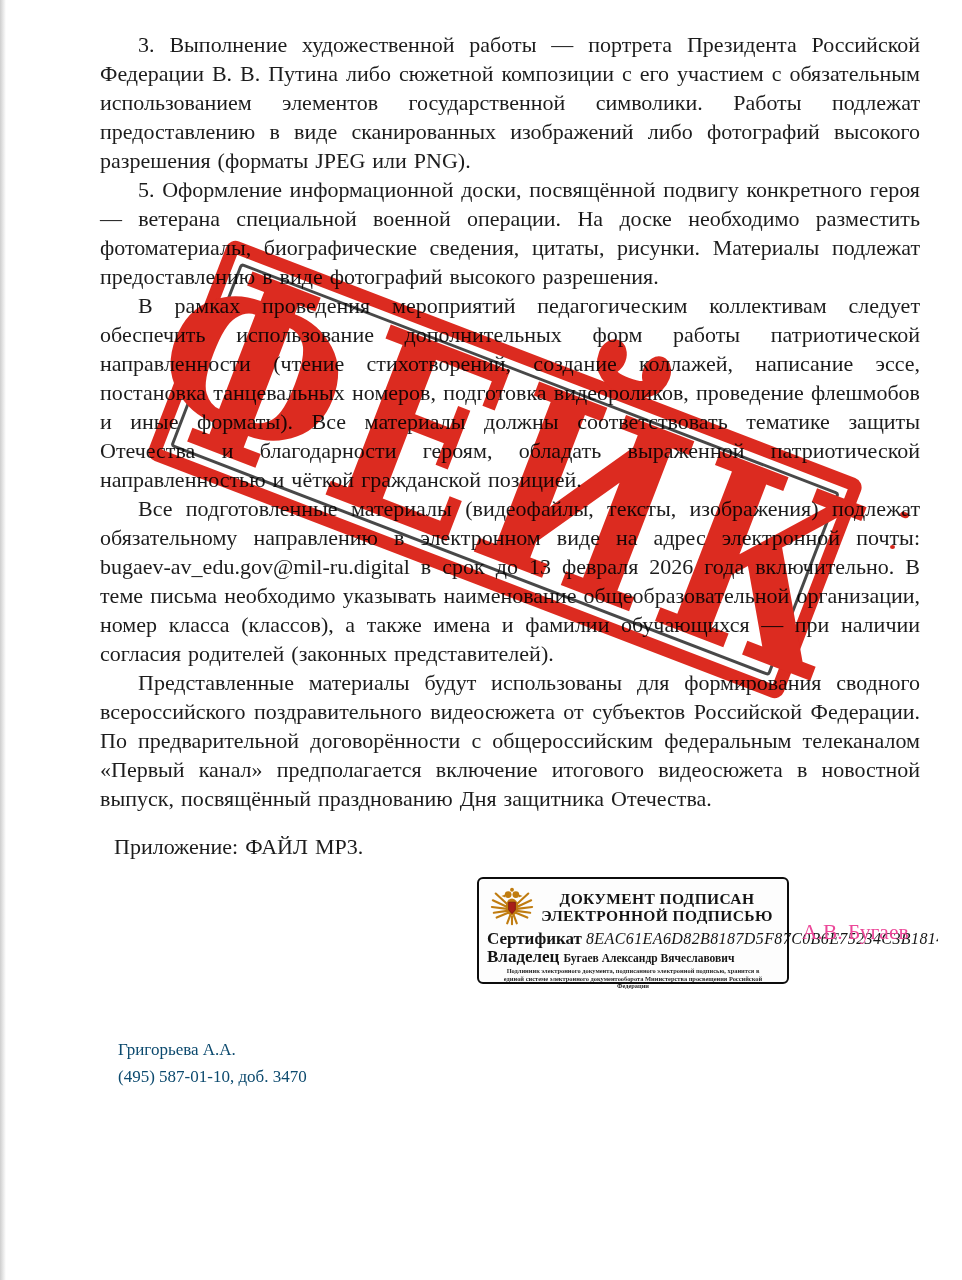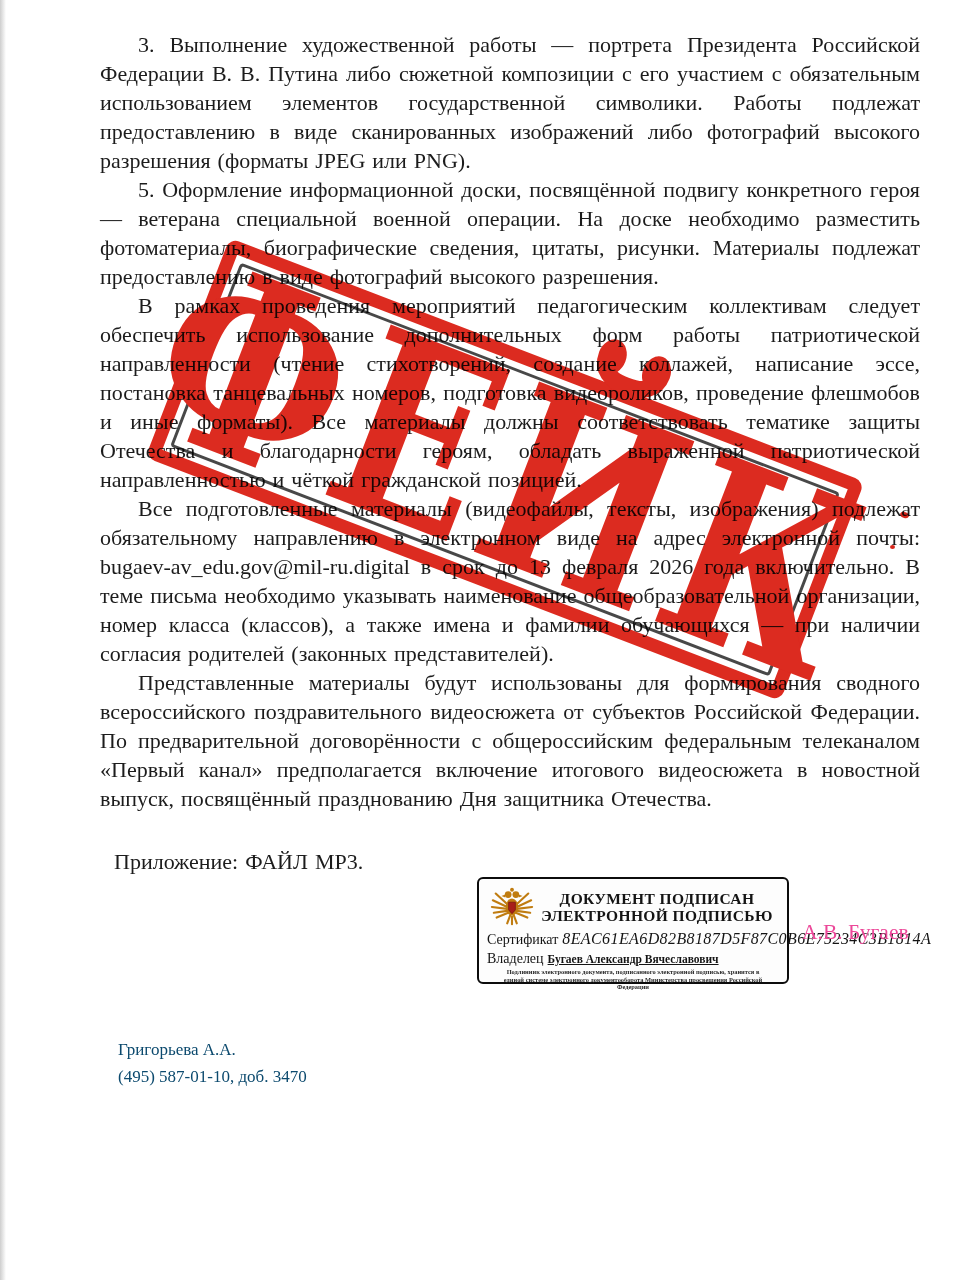--- a/index.html
+++ b/index.html
@@ -16,21 +16,21 @@
     background:linear-gradient(to right, #c2c2c2, #ffffff);
     opacity:.8;
   }
   .body-text{
     position:absolute;left:100px;top:30px;width:820px;
     font-size:22px;line-height:29px;
     text-align:justify;
     word-spacing:1.5px;
   }
   .para{margin:0;text-indent:38px;}
-  .attachment{margin-top:34px;text-indent:14px;text-align:left;}
+  .attachment{margin-top:19px;text-indent:14px;text-align:left;}
 
   
   .stamp{
     position:absolute;left:165px;top:352px;width:680px;height:235px;
     box-sizing:border-box;
     border:13px solid #d7261b;
     border-radius:10px;
     transform:rotate(21deg);
     display:flex;align-items:center;justify-content:center;
     mix-blend-mode:multiply;
@@ -67,23 +67,23 @@
     padding:5px 8px 3px 8px;
     color:#141414;
   }
   .sig-top{display:flex;align-items:center;}
   .emblem{flex:0 0 auto;margin-left:2px;}
   .sig-title{
     flex:1;text-align:center;font-weight:bold;
     font-size:15.5px;line-height:17px;letter-spacing:.4px;
   }
   .sig-line{margin-top:1px;white-space:nowrap;line-height:16.5px;}
-  .lbl{font-size:14px;}
+  .lbl{font-size:17px;font-weight:bold;}
   .val-cert{font-size:16px;letter-spacing:.4px;font-style:italic;}
-  .val-bold{font-size:11.5px;font-weight:bold;text-decoration:underline;}
+  .val-bold{font-size:11.5px;font-weight:bold;}
   .sig-foot{
     margin-top:1px;text-align:center;
     font-size:6.4px;line-height:7.6px;font-weight:bold;color:#2a2a2a;
   }
   .signer{
     position:absolute;left:802px;top:920px;width:150px;
     font-size:21.5px;color:#ec4899;
   }
   .footer{
     position:absolute;left:118px;top:1036px;

